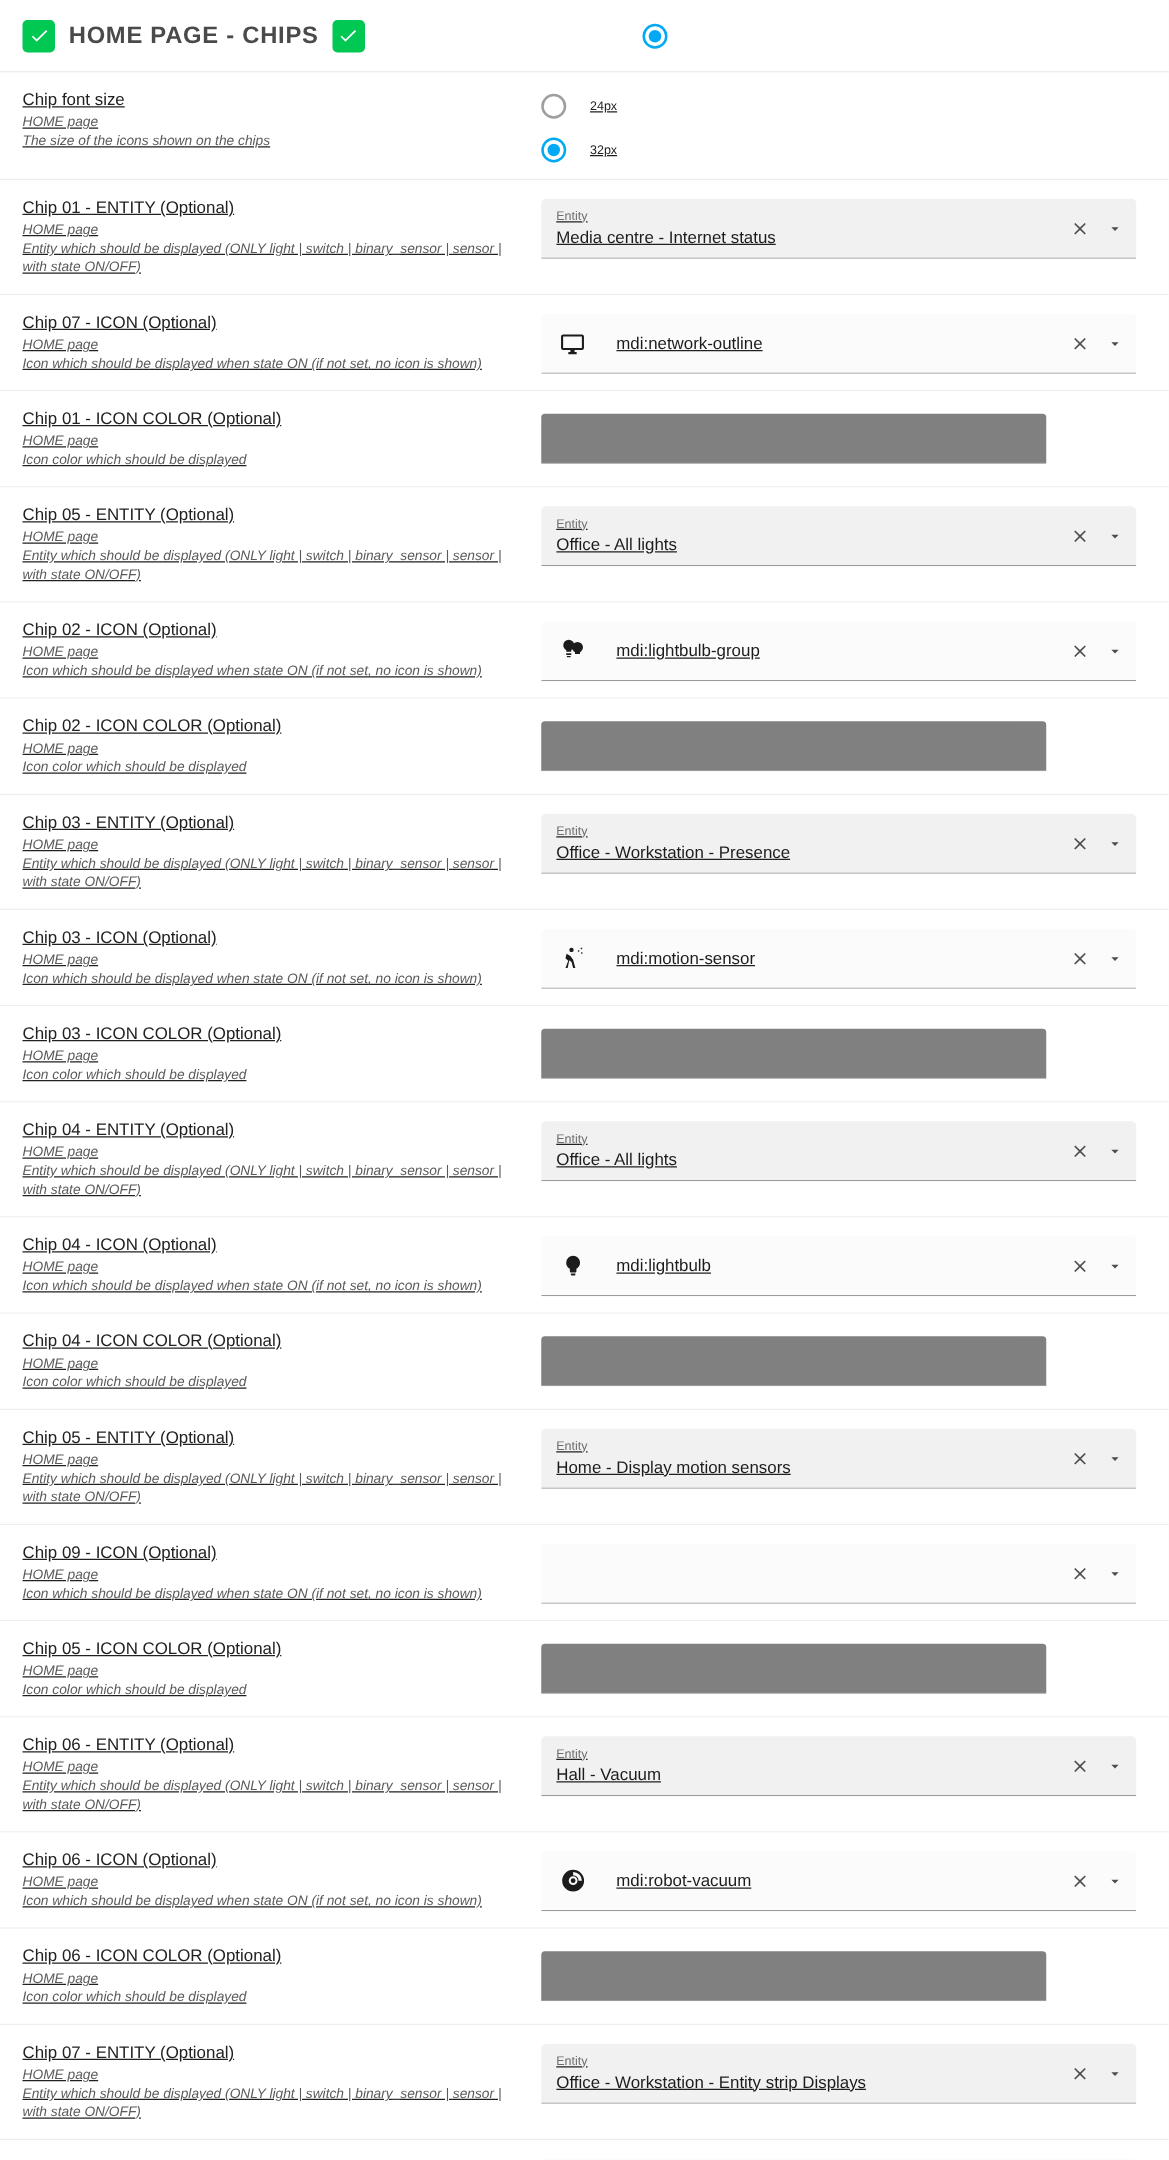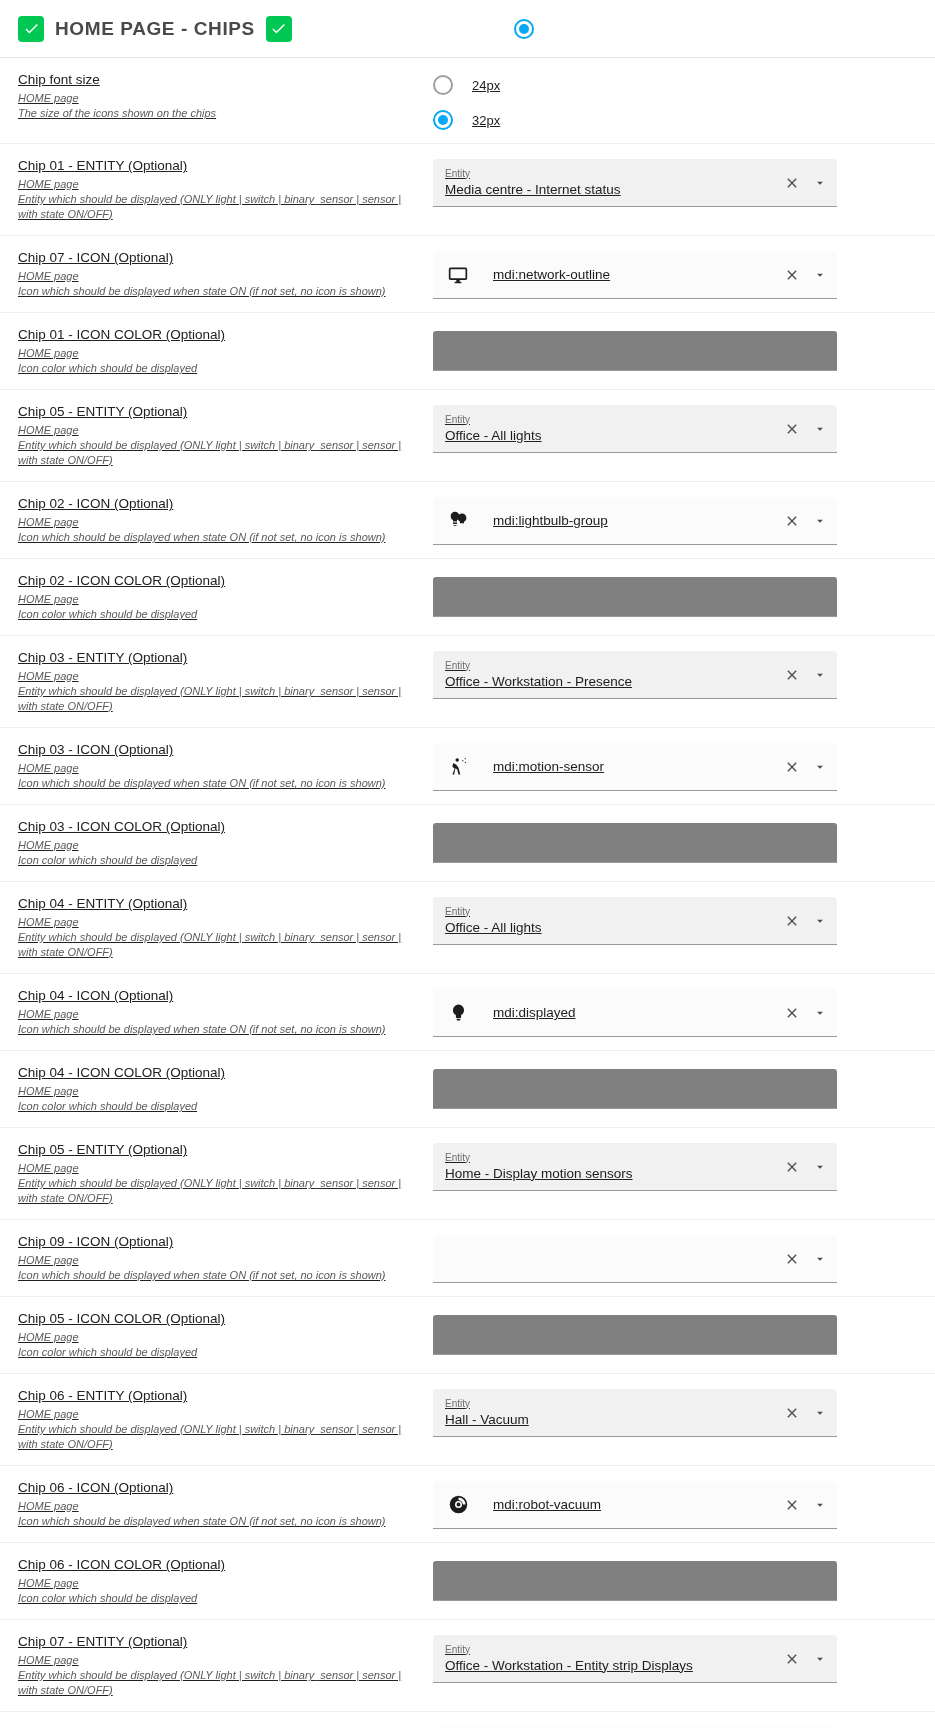--- a/index.html
+++ b/index.html
@@ -113,35 +113,35 @@
   }
 
   
   .fontsize-row .right { gap: 15px; padding-top: 4px; }
   .opt {
     display: flex;
     align-items: center;
     gap: 19px;
   }
   .opt-label {
-    font-size: 13px;
+    font-size: 10px;
     color: #212121;
   }
 
   
   .field {
     background: #f1f1f1;
     border-bottom: 1px solid #9a9a9a;
     border-radius: 4px 4px 0 0;
     height: 48px;
     display: flex;
     align-items: center;
     padding: 0 8px 0 12px;
     position: relative;
-    width: 404px;
+    width: 476px;
   }
   .field.plain {
     background: #fbfbfb;
     gap: 16px;
   }
   .field-inner {
     flex: 1 1 auto;
     display: flex;
     flex-direction: column;
     justify-content: center;
@@ -486,21 +486,21 @@
           <div class="lbl-desc">Icon which should be displayed when state ON (if not set, no icon is shown)</div>
         </div>
         <div class="right">
           <div class="field plain">
             <span class="field-icon">
               <svg width="19" height="19" viewBox="0 0 24 24">
                 <path fill="#1c1c1c" d="M12 2a7 7 0 0 1 7 7c0 2.7-1.5 5-3.7 6.2V18a1 1 0 0 1-1 1h-4.6a1 1 0 0 1-1-1v-2.8A7 7 0 0 1 5 9a7 7 0 0 1 7-7m-2.3 18h4.6v1a1 1 0 0 1-1 1h-2.6a1 1 0 0 1-1-1z"></path>
               </svg>
             </span>
             <div class="field-inner">
-              <div class="field-value">mdi:displayed</div>
+              <div class="field-value">mdi:lightbulb</div>
             </div>
             <div class="field-actions">
               <span class="ico-btn">
                 <svg width="16" height="16" viewBox="0 0 24 24">
                   <path fill="#4d4d4d" d="M19 6.4 17.6 5 12 10.6 6.4 5 5 6.4 10.6 12 5 17.6 6.4 19 12 13.4 17.6 19 19 17.6 13.4 12z"></path>
                 </svg>
               </span>
               <span class="ico-btn">
                 <svg width="14" height="14" viewBox="0 0 24 24">
                   <path fill="#4d4d4d" d="M7 10l5 5 5-5z"></path>

